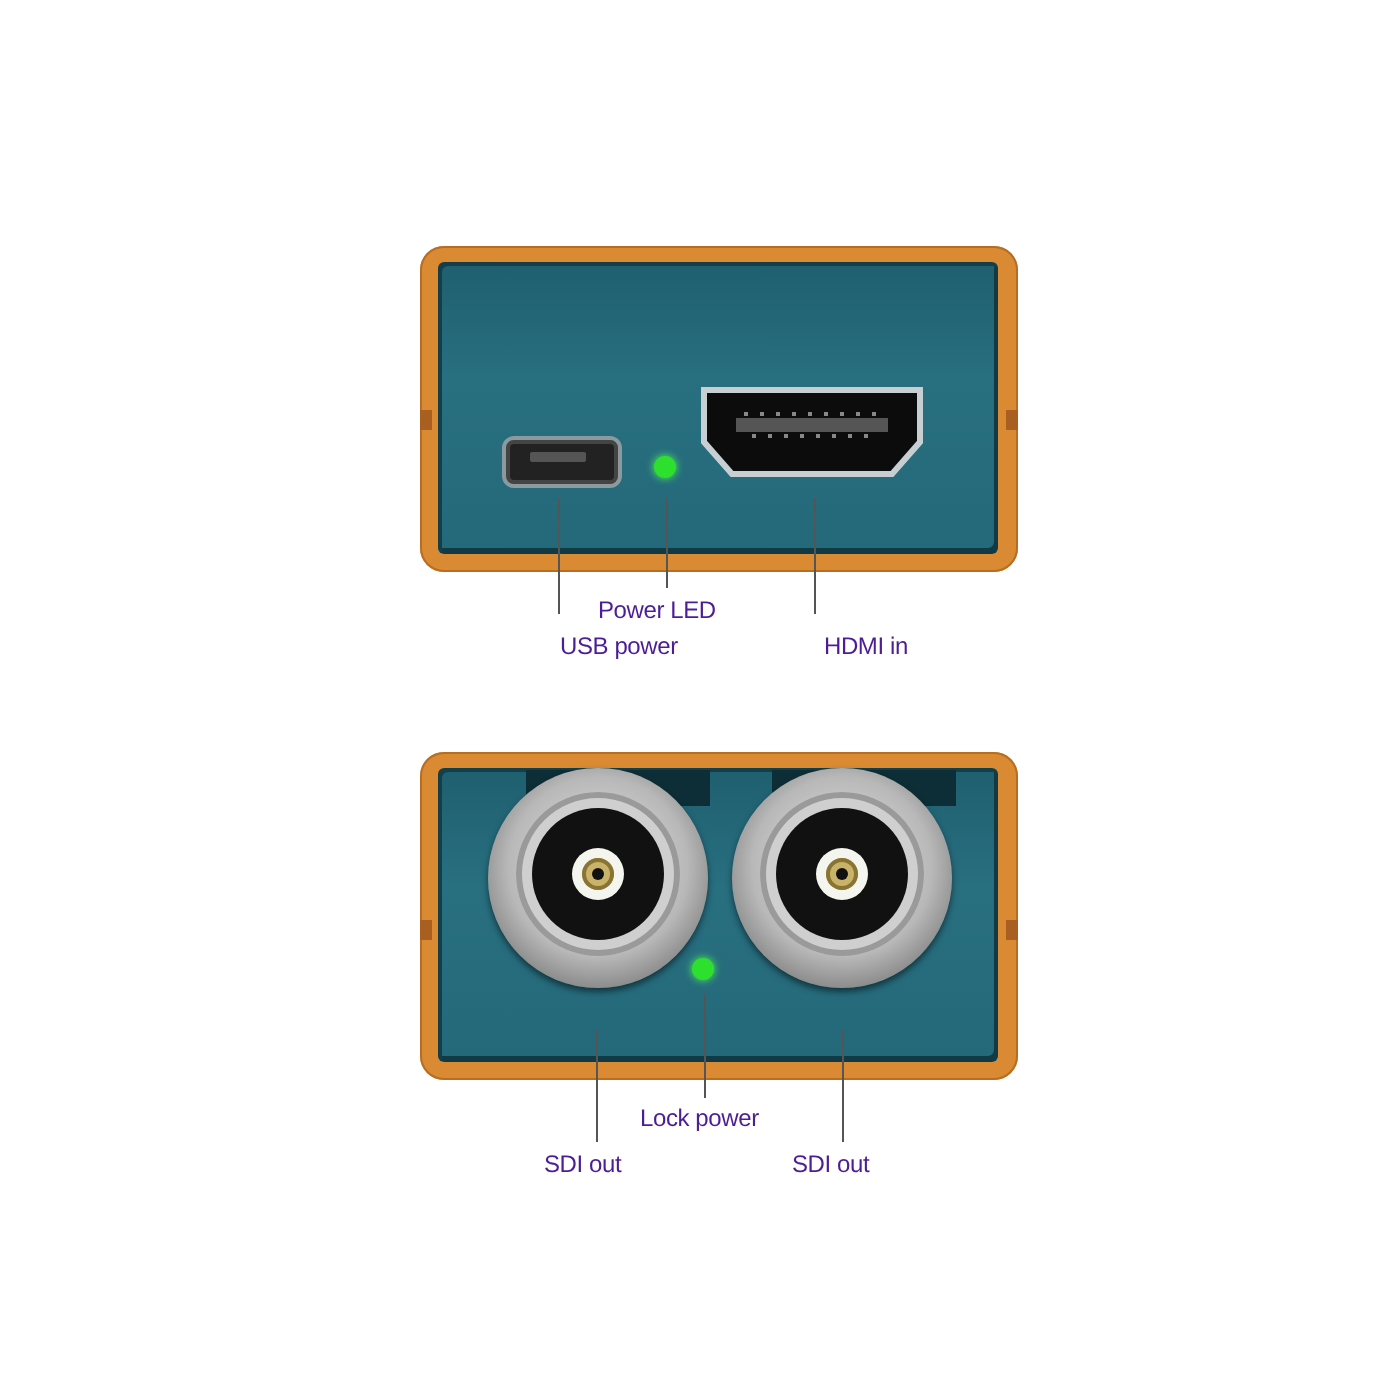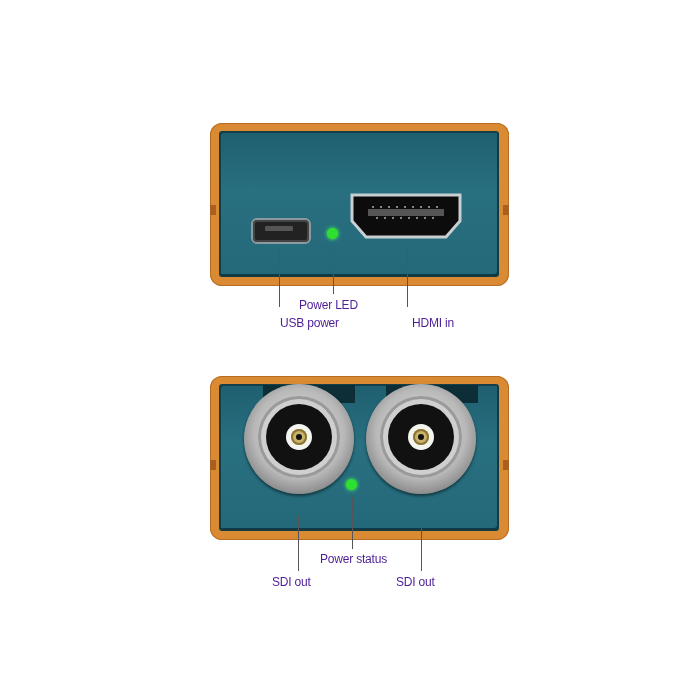--- a/index.html
+++ b/index.html
@@ -86,14 +86,14 @@
     <div class="insul"></div>
     <div class="pin"></div>
 </div>
 <div class="led" style="left:346px;top:479px;"></div>
 
 <div class="line" style="left:298px;top:515px;height:56px;"></div>
 <div class="line" style="left:352px;top:497px;height:52px;"></div>
 <div class="line" style="left:421px;top:515px;height:56px;"></div>
 
 <div class="label" style="left:272px;top:575px;">SDI out</div>
-<div class="label" style="left:320px;top:552px;">Power status</div>
+<div class="label" style="left:320px;top:552px;">Lock power</div>
 <div class="label" style="left:396px;top:575px;">SDI out</div>
 
 </body></html>

